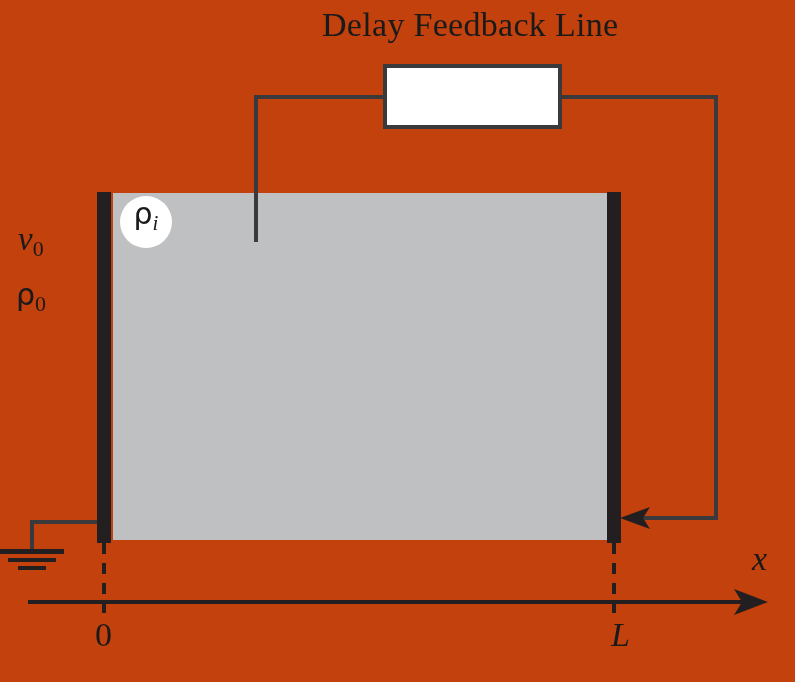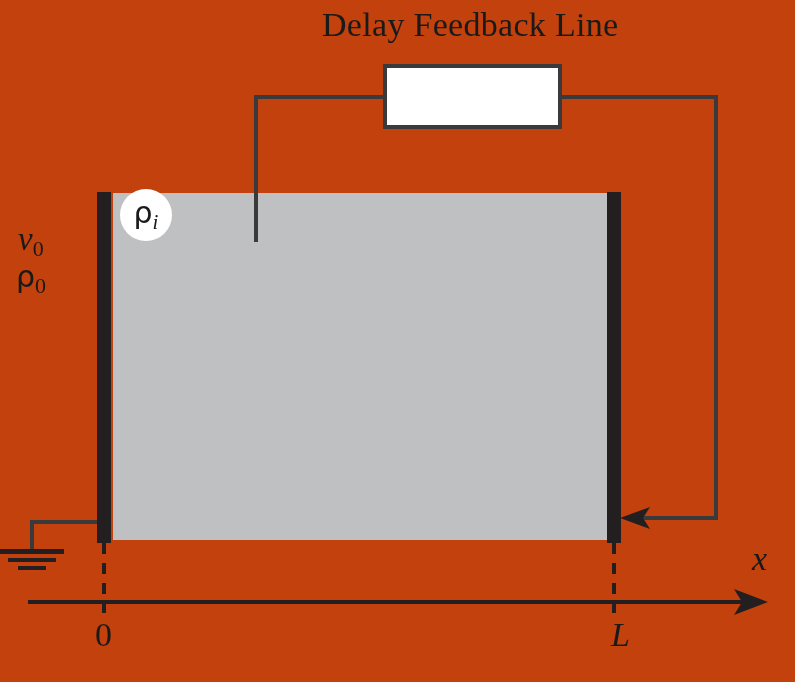--- a/index.html
+++ b/index.html
@@ -10,30 +10,30 @@
 
   
   #title{
     left:322px; top:6px;
     font-size:34px; font-family:"Liberation Serif",serif;
     letter-spacing:.3px;
   }
 
   
   #v0{ left:18px; top:196px; font-size:33px; font-style:italic;margin-top:25px; }
-  #rho0{ left:16px; top:258px; font-size:33px; }
+  #rho0{ left:16px; top:276px; font-size:33px; }
   .sub{ font-size:22px; font-style:normal; vertical-align:-0.28em; letter-spacing:0; }
   .subi{ font-size:21px; font-style:italic; vertical-align:-0.28em; }
   .rho{ font-style:normal; font-family:"DejaVu Sans",sans-serif; font-size:30px; }
 
   
   #rhoi-badge{
-    position:absolute; left:120px; top:189px;
+    position:absolute; left:120px; top:196px;
     width:52px; height:52px; border-radius:50%;
-    background:#ffffff; display:flex; align-items:center; justify-content:center;
+    background:#ffffff; display:flex; align-items:flex-start; justify-content:center;
   }
   #rhoi{ font-size:28px; color:#1a1a1a; }
 
   
   #tick0{ left:95px; top:616px; font-size:34px; }
   #tickL{ left:611px; top:616px; font-size:34px; font-style:italic; }
   #xlabel{ left:752px; top:540px; font-size:34px; font-style:italic; }
 </style>
 </head>
 <body>

